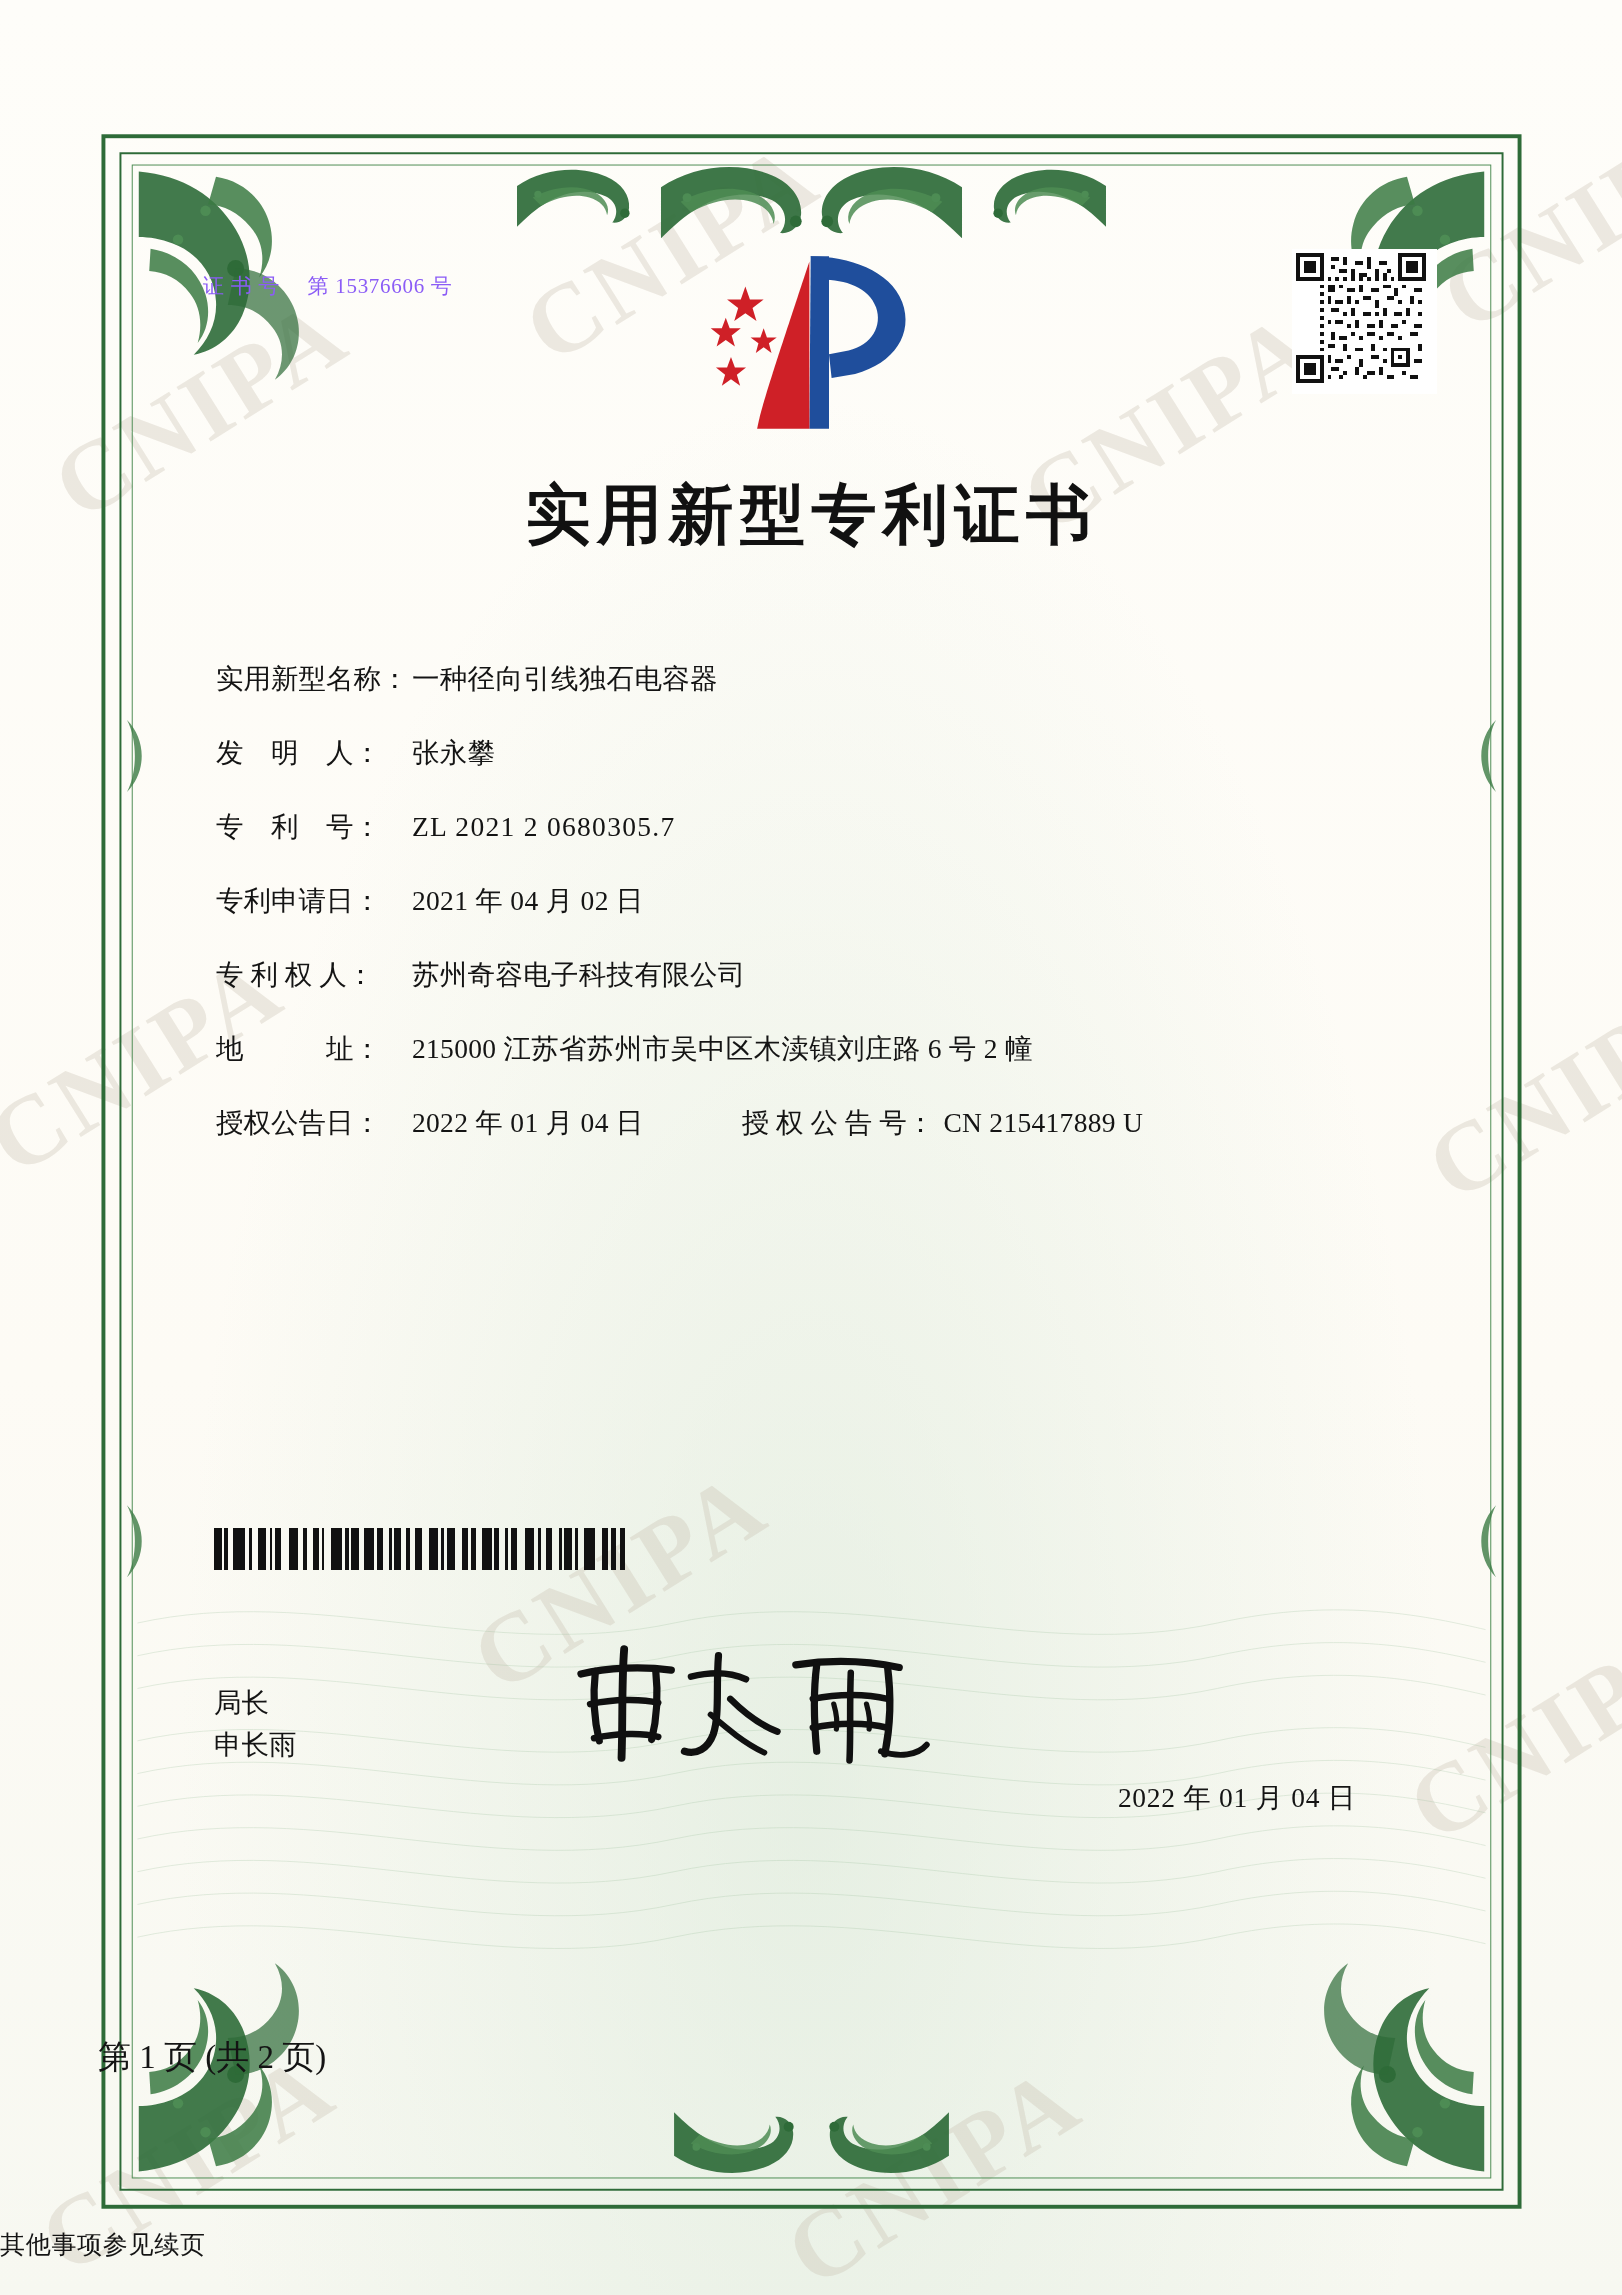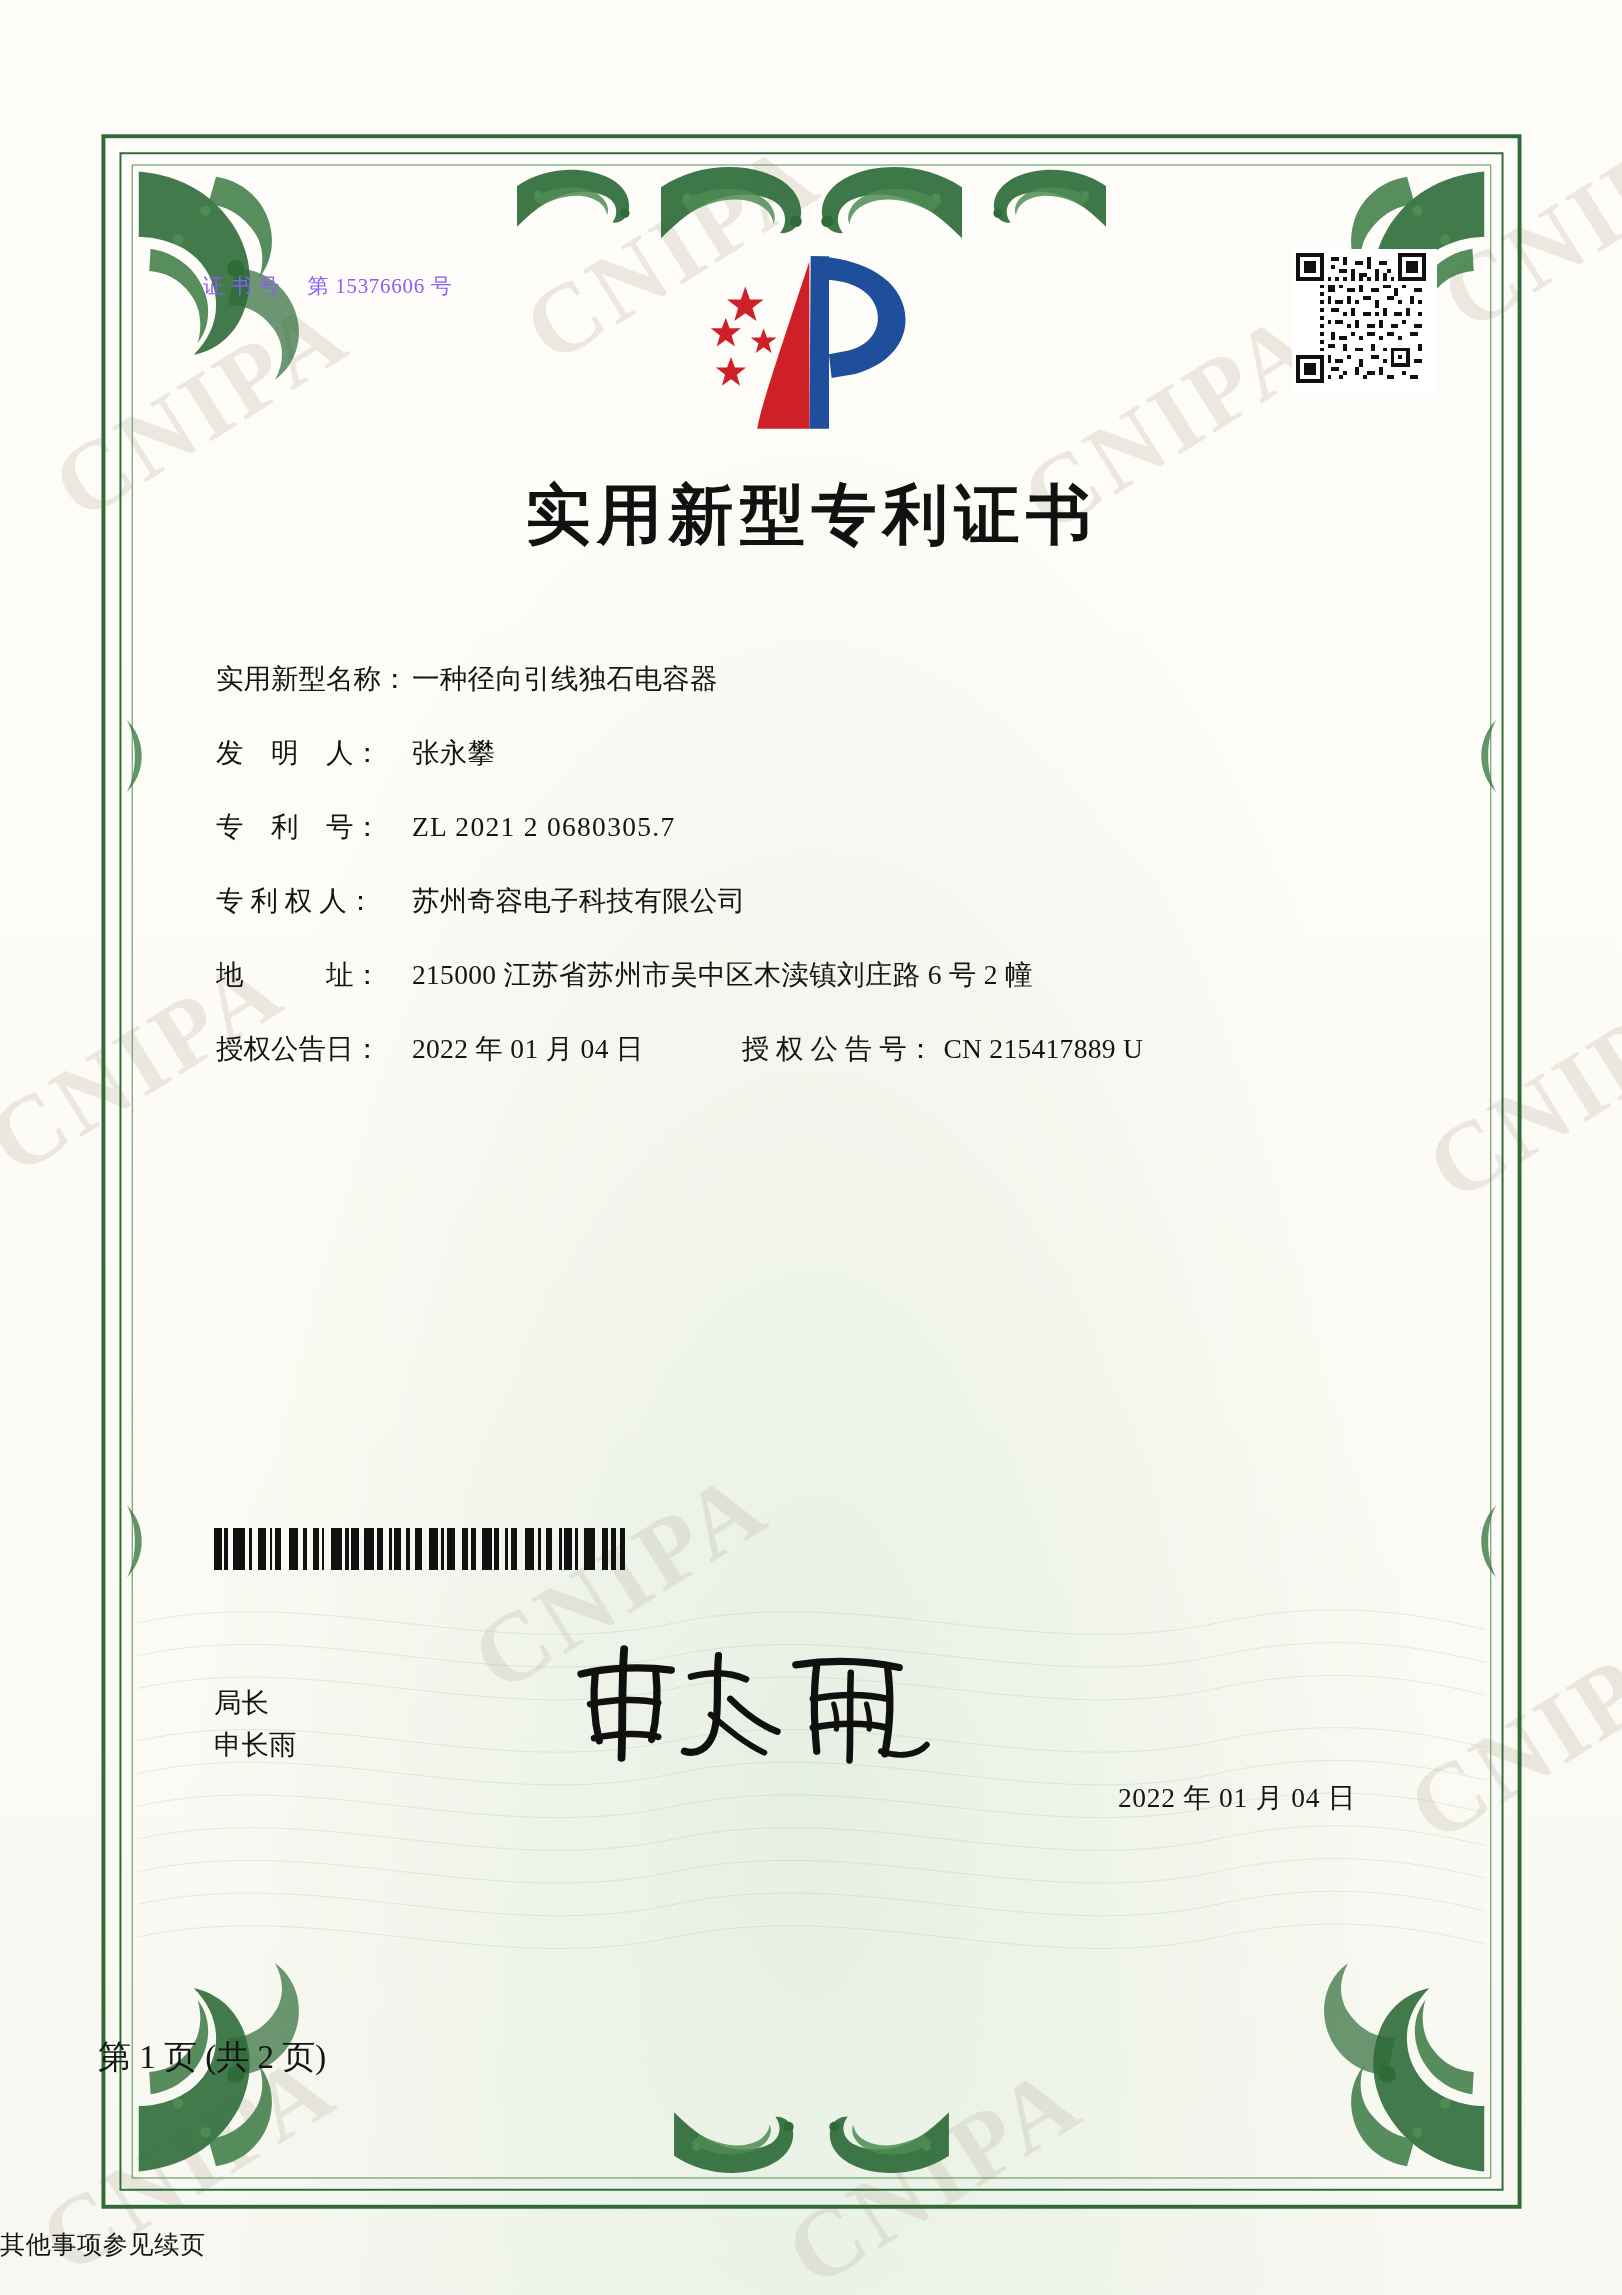--- a/index.html
+++ b/index.html
@@ -388,20 +388,24 @@
       <div class="frow">
         <span class="flabel">发　明　人：</span>
         <span class="fvalue">张永攀</span>
       </div>
 
       <div class="frow">
         <span class="flabel">专　利　号：</span>
         <span class="fvalue mono-ish">ZL 2021 2 0680305.7</span>
       </div>
 
+      <div class="frow">
+        <span class="flabel">专利申请日：</span>
+        <span class="fvalue">2021 年 04 月 02 日</span>
+      </div>
 
       <div class="frow">
         <span class="flabel">专 利 权 人：</span>
         <span class="fvalue">苏州奇容电子科技有限公司</span>
       </div>
 
       <div class="frow">
         <span class="flabel">地　　　址：</span>
         <span class="fvalue">215000 江苏省苏州市吴中区木渎镇刘庄路 6 号 2 幢</span>
       </div>

